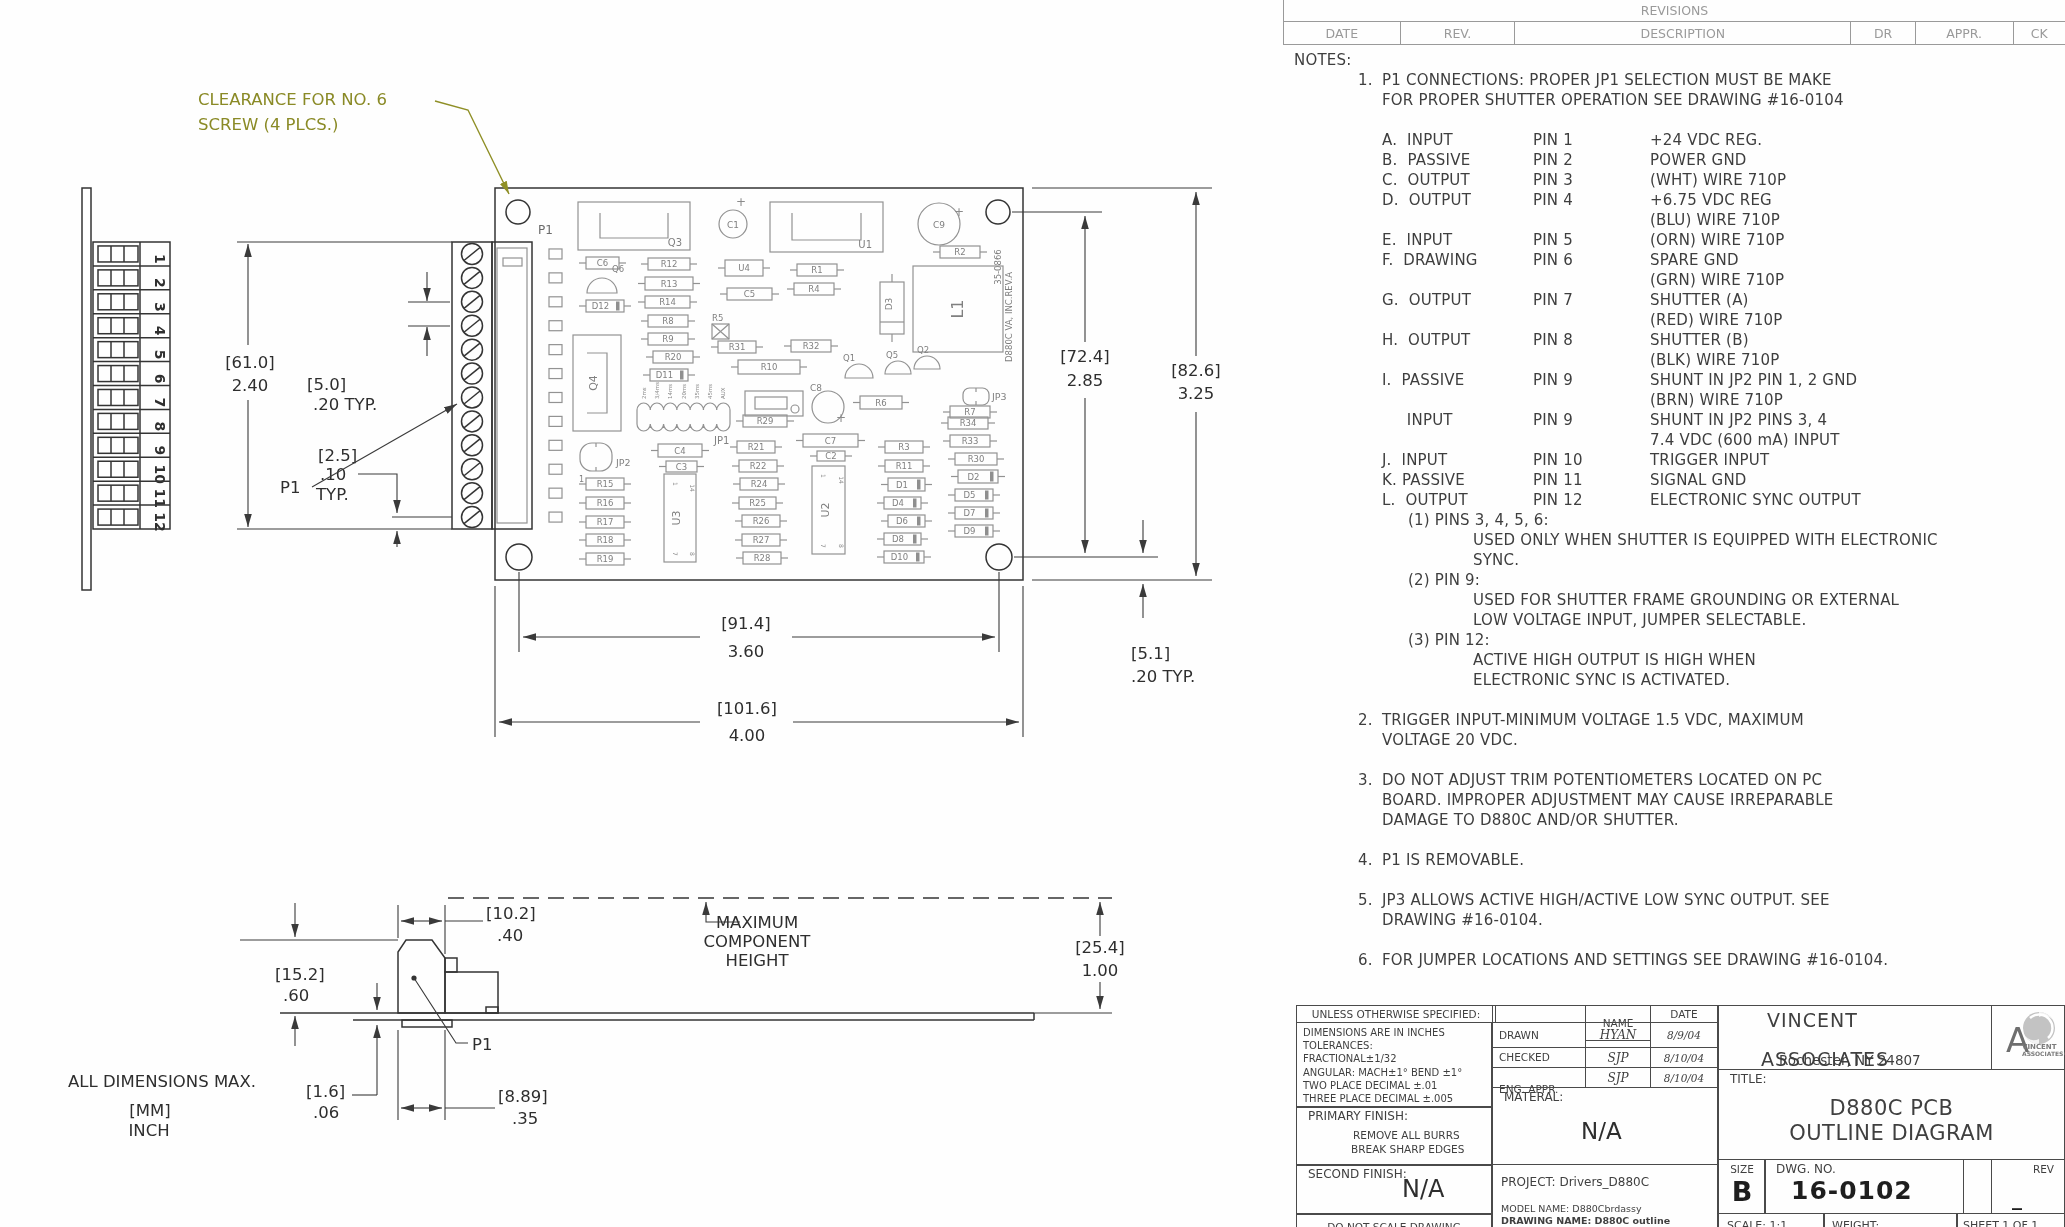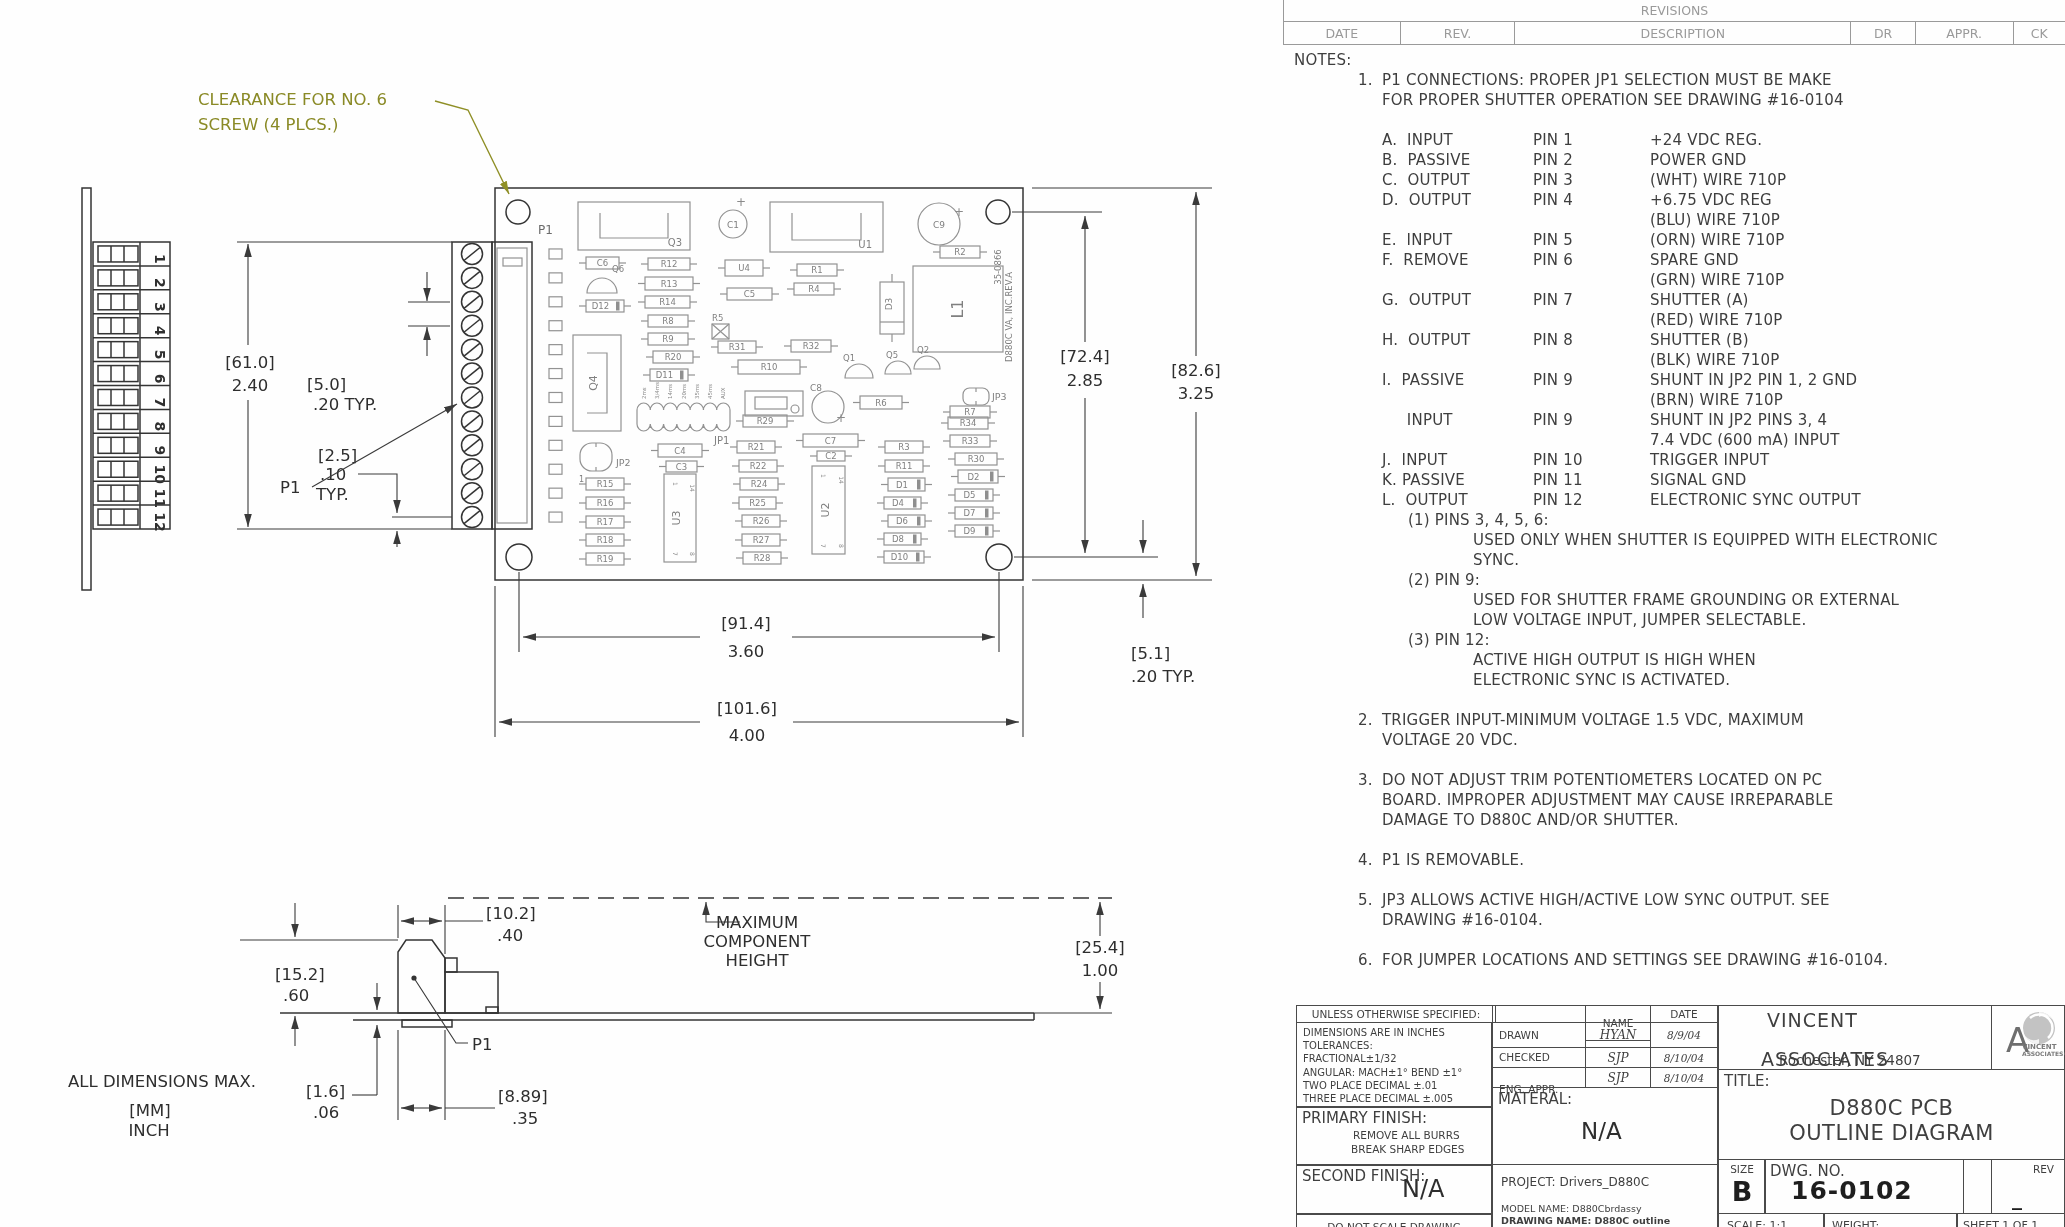--- a/index.html
+++ b/index.html
@@ -29,21 +29,21 @@
   
   .rev-wrap{position:absolute;left:1283px;top:0;width:782px;height:45px;
             border-left:1.5px solid #9a9a9a;border-bottom:1.5px solid #9a9a9a;
             color:#9a9a9a;font-size:12.5px;box-sizing:border-box;}
   .rev-r1{height:22px;border-bottom:1.5px solid #9a9a9a;display:flex;align-items:center;justify-content:center;box-sizing:border-box;}
   .rev-r2{height:22px;display:flex;box-sizing:border-box;}
   .rev-c{border-right:1.5px solid #9a9a9a;display:flex;align-items:center;justify-content:center;box-sizing:border-box;height:100%;}
   
   .tb{position:absolute;box-sizing:border-box;border:1.5px solid #4a4a4a;background:#fff0;
       font-size:10.5px;color:#3f3f3f;}
-  .tb .lab{position:absolute;left:5px;top:2px;font-size:15px;}
+  .tb .lab{position:absolute;left:11px;top:2px;font-size:12px;}
   .script{font-family:"DejaVu Serif","Liberation Serif",serif;font-style:italic;}
 </style>
 </head>
 <body>
 
 <div id="canvas">
 
   <svg id="dwg" width="2065" height="1227" viewBox="0 0 2065 1227">
     <defs>
       <marker id="ar" markerUnits="userSpaceOnUse" markerWidth="15" markerHeight="10" refX="13" refY="5" orient="auto">
@@ -759,21 +759,21 @@
             <span class="ca"></span>
             <span class="cb"></span>
             <span class="cc">(BLU) WIRE 710P</span>
           </div>
           <div class="pin-row">
             <span class="ca">E.  INPUT</span>
             <span class="cb">PIN 5</span>
             <span class="cc">(ORN) WIRE 710P</span>
           </div>
           <div class="pin-row">
-            <span class="ca">F.  REMOVE</span>
+            <span class="ca">F.  DRAWING</span>
             <span class="cb">PIN 6</span>
             <span class="cc">SPARE GND</span>
           </div>
           <div class="pin-row">
             <span class="ca"></span>
             <span class="cb"></span>
             <span class="cc">(GRN) WIRE 710P</span>
           </div>
           <div class="pin-row">
             <span class="ca">G.  OUTPUT</span>

